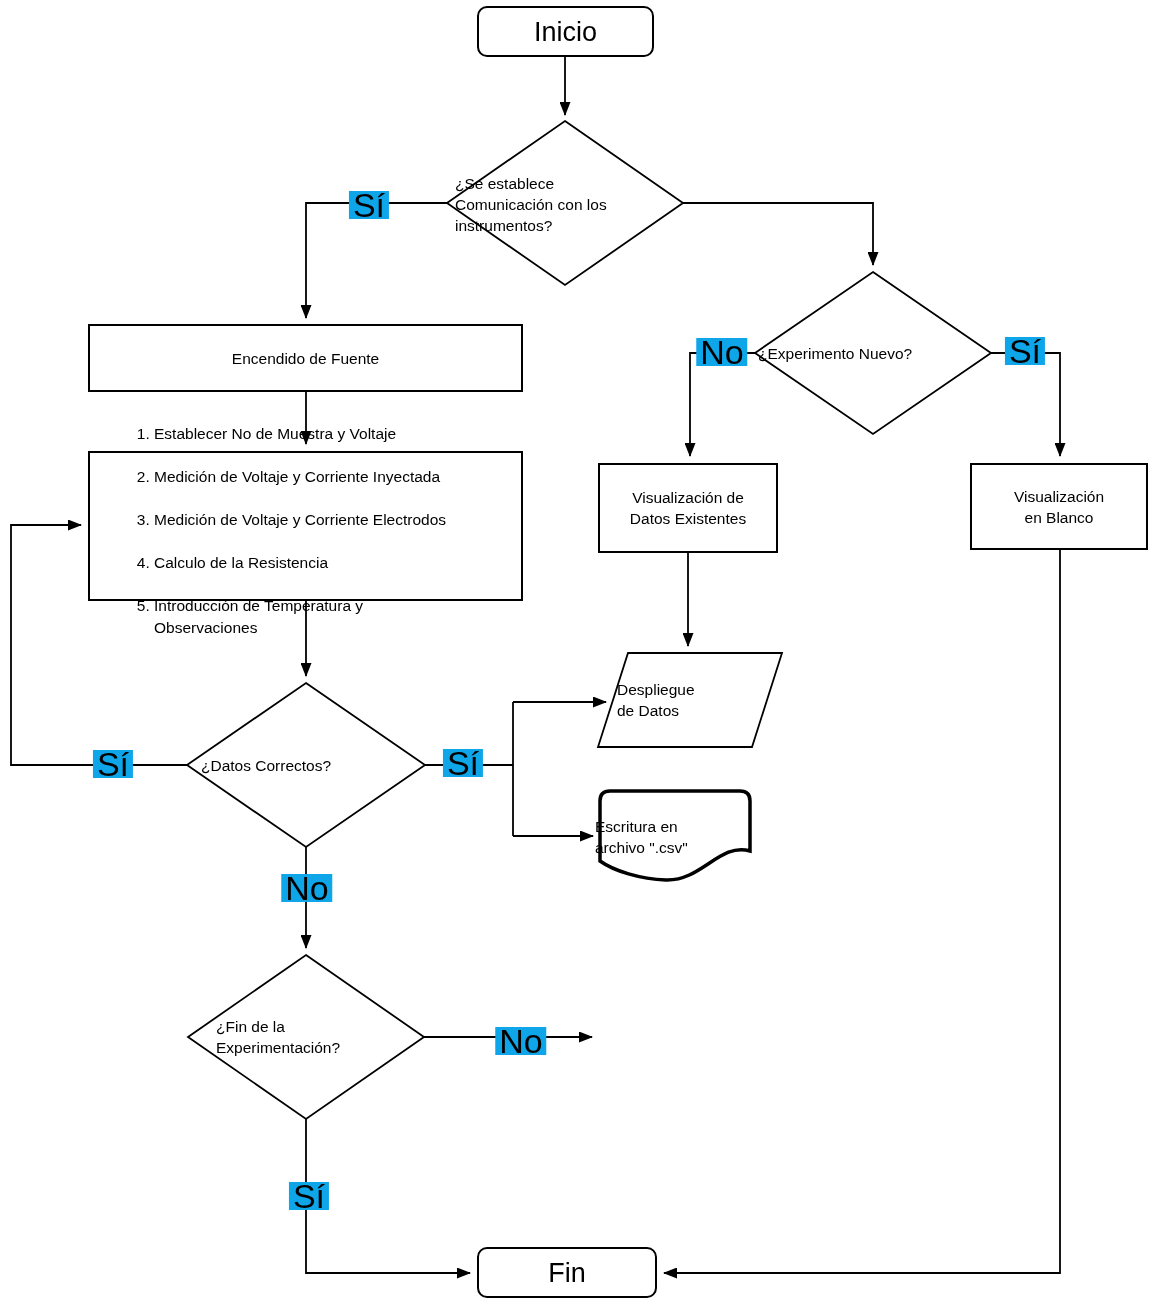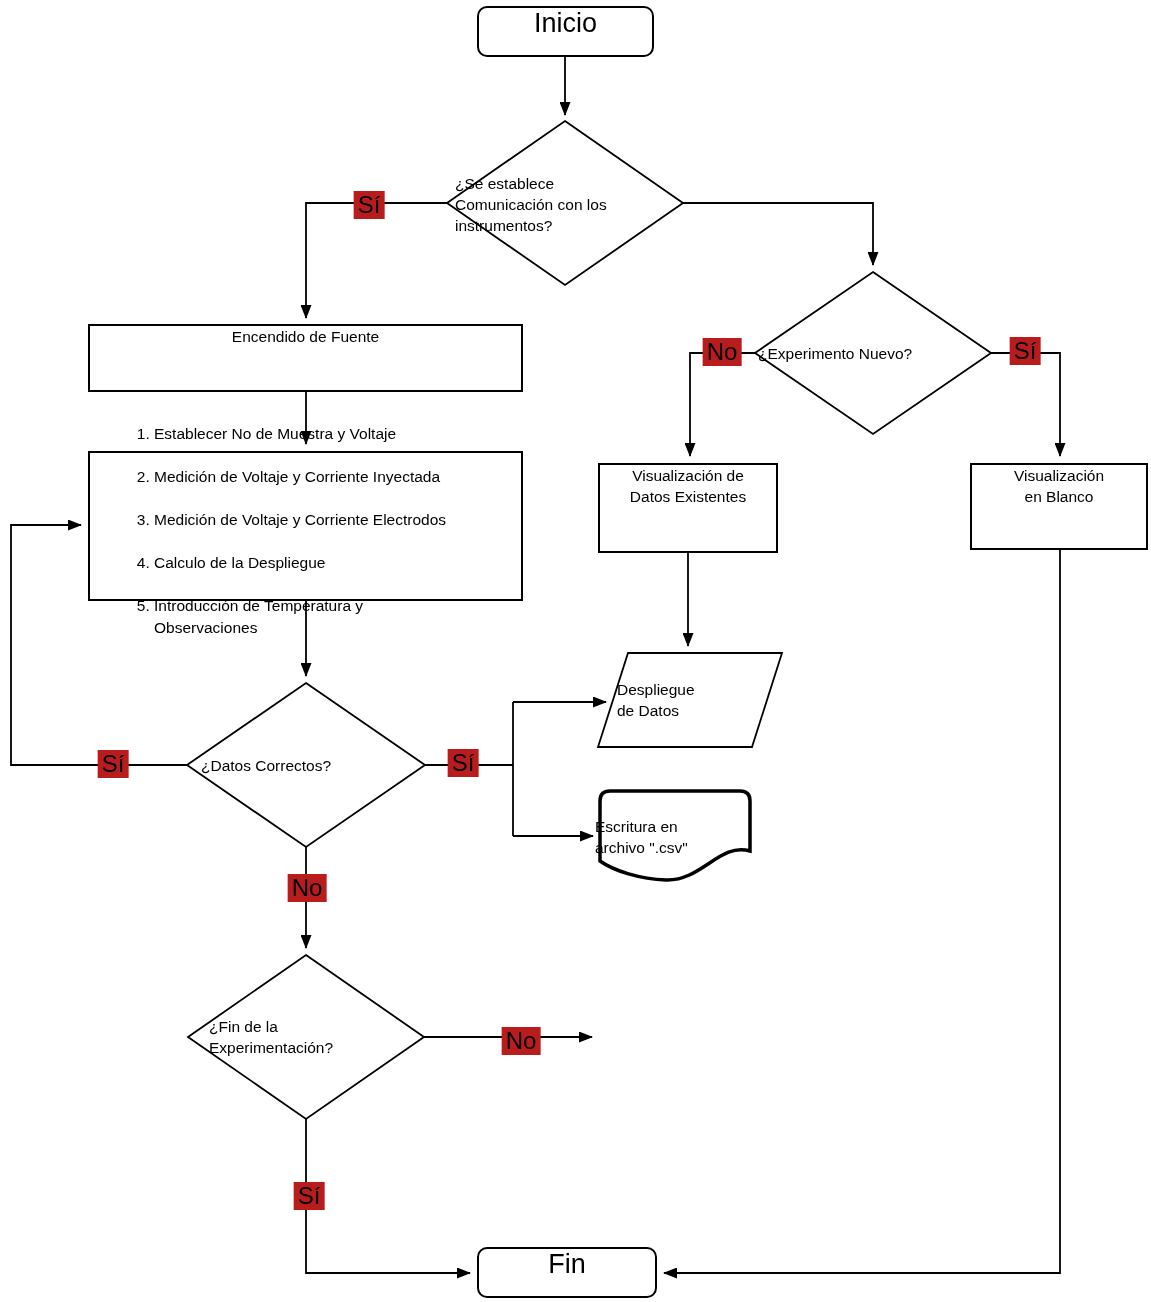--- a/index.html
+++ b/index.html
@@ -10,41 +10,41 @@
     font-family:"Liberation Sans", sans-serif;
     color:#000000;
     overflow:hidden;
   }
   .canvas svg{position:absolute;left:0;top:0;z-index:0;}
   .node{
     position:absolute;z-index:2;
     box-sizing:border-box;
     border:2px solid #000000;
     background:#ffffff;
-    display:flex;align-items:flex-start;justify-content:center;
+    display:flex;align-items:center;justify-content:center;
     text-align:center;
     font-size:15.5px;line-height:21px;
     white-space:pre-line;
   }
   .terminator{border-radius:10px;font-size:27px;line-height:30px;}
   .list-node{align-items:center;justify-content:flex-start;text-align:left;}
   .list-node ol{margin:9px 4px 0 0;padding-left:64px;}
   .list-node li{white-space:pre-line;line-height:22px;}
   .shape-label{
     position:absolute;z-index:2;
     transform:translate(-50%,-50%);
     text-align:left;
     font-size:15.5px;line-height:21px;
     white-space:pre-line;
   }
   .edge-label{
     position:absolute;z-index:3;
     transform:translate(-50%,-50%);
-    font-size:24px;line-height:28px;
-    background:#b91c1c;
+    font-size:34px;line-height:28px;
+    background:#0ea5e9;
     padding:0 4px;
   }
 </style>
 </head>
 <body>
 
 <div class="canvas">
 
   <svg width="1151" height="1302" viewBox="0 0 1151 1302">
     <defs>
@@ -93,21 +93,21 @@
 
   <div class="node" style="left:88px;top:324px;width:435px;height:68px">
     <span>Encendido de Fuente</span>
   </div>
 
   <div class="node list-node" style="left:88px;top:451px;width:435px;height:150px">
     <ol>
       <li>Establecer No de Muestra y Voltaje</li>
       <li>Medición de Voltaje y Corriente Inyectada</li>
       <li>Medición de Voltaje y Corriente Electrodos</li>
-      <li>Calculo de la Despliegue</li>
+      <li>Calculo de la Resistencia</li>
       <li>Introducción de Temperatura y
 Observaciones</li>
     </ol>
   </div>
 
   <div class="node" style="left:598px;top:463px;width:180px;height:90px">
     <span>Visualización de
 Datos Existentes</span>
   </div>
 
@@ -119,21 +119,21 @@
 
   <div class="node terminator" style="left:477px;top:1247px;width:180px;height:51px">
     <span>Fin</span>
   </div>
 
   <div class="shape-label" style="left:565px;top:204px;width:220px">¿Se establece
 Comunicación con los
 instrumentos?</div>
   <div class="shape-label" style="left:873px;top:353px;width:230px">¿Experimento Nuevo?</div>
   <div class="shape-label" style="left:306px;top:765px;width:210px">¿Datos Correctos?</div>
-  <div class="shape-label" style="left:304px;top:1037px;width:190px">¿Fin de la
+  <div class="shape-label" style="left:311px;top:1037px;width:190px">¿Fin de la
 Experimentación?</div>
   <div class="shape-label" style="left:692px;top:700px;width:150px">Despliegue
 de Datos</div>
   <div class="shape-label" style="left:675px;top:837px;width:160px">Escritura en
 archivo ".csv"</div>
 
   <div class="edge-label" style="left:369px;top:205px">Sí</div>
   <div class="edge-label" style="left:722px;top:352px">No</div>
   <div class="edge-label" style="left:1025px;top:351px">Sí</div>
   <div class="edge-label" style="left:113px;top:764px">Sí</div>

